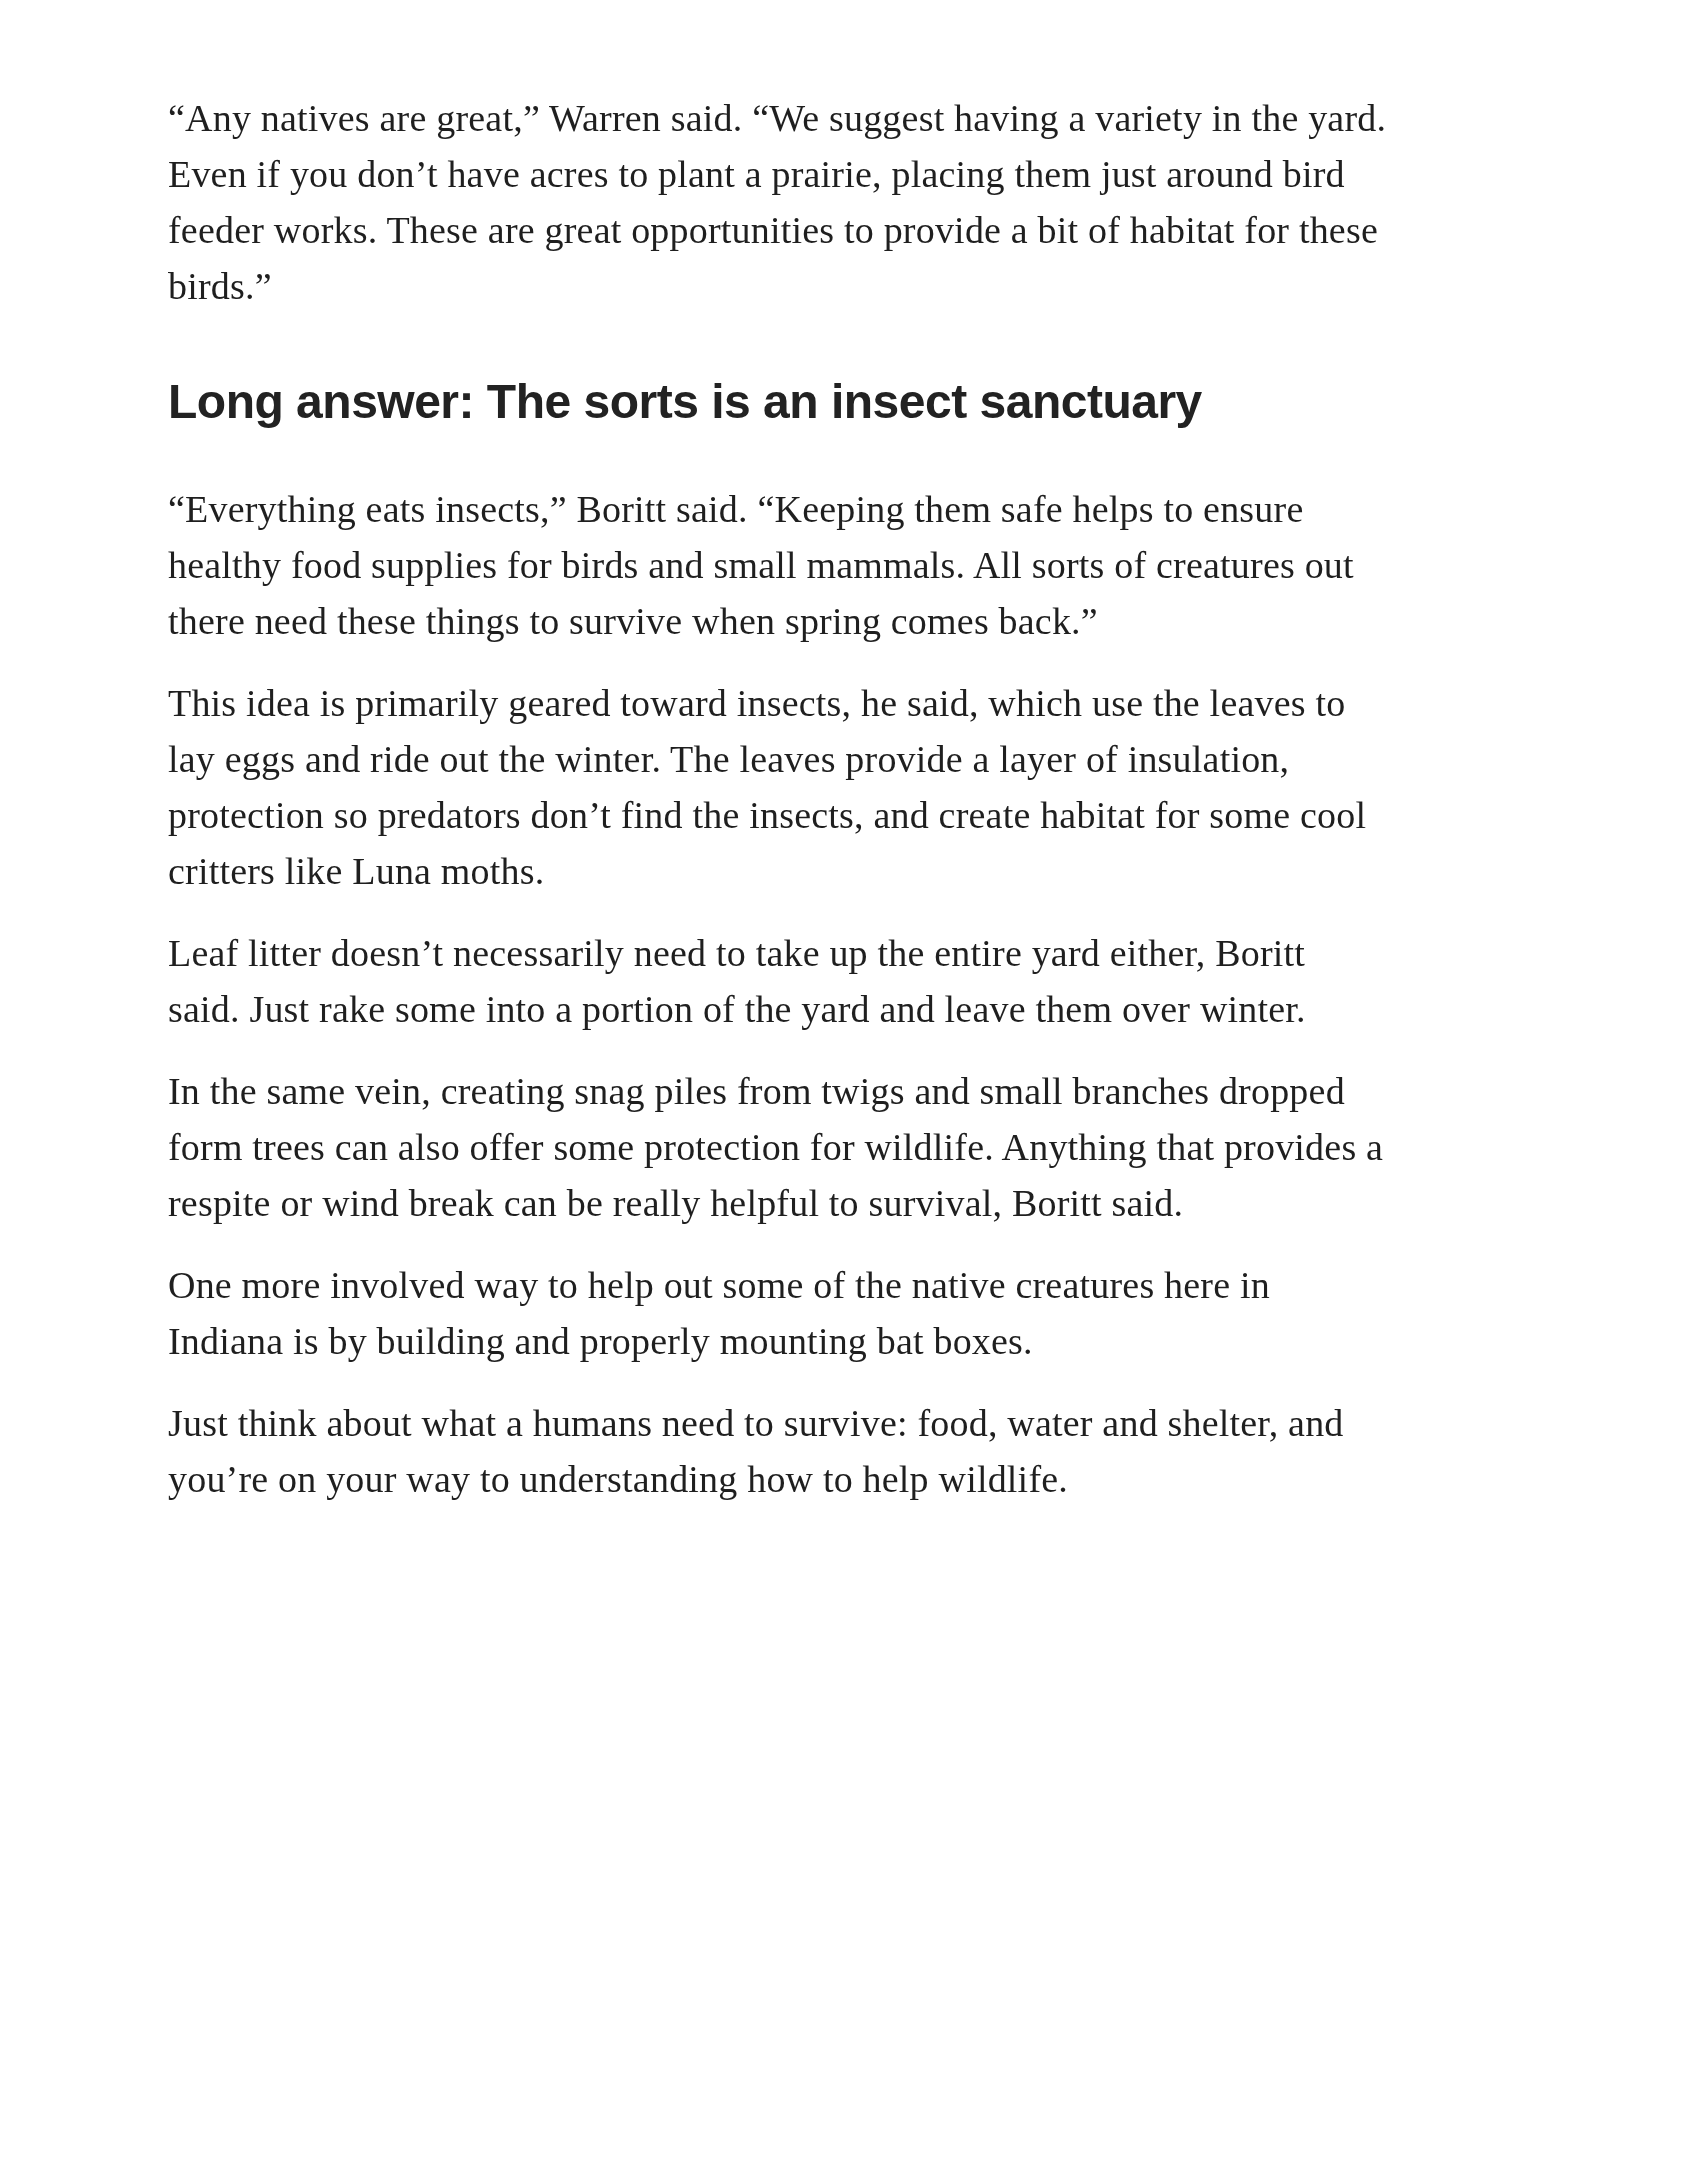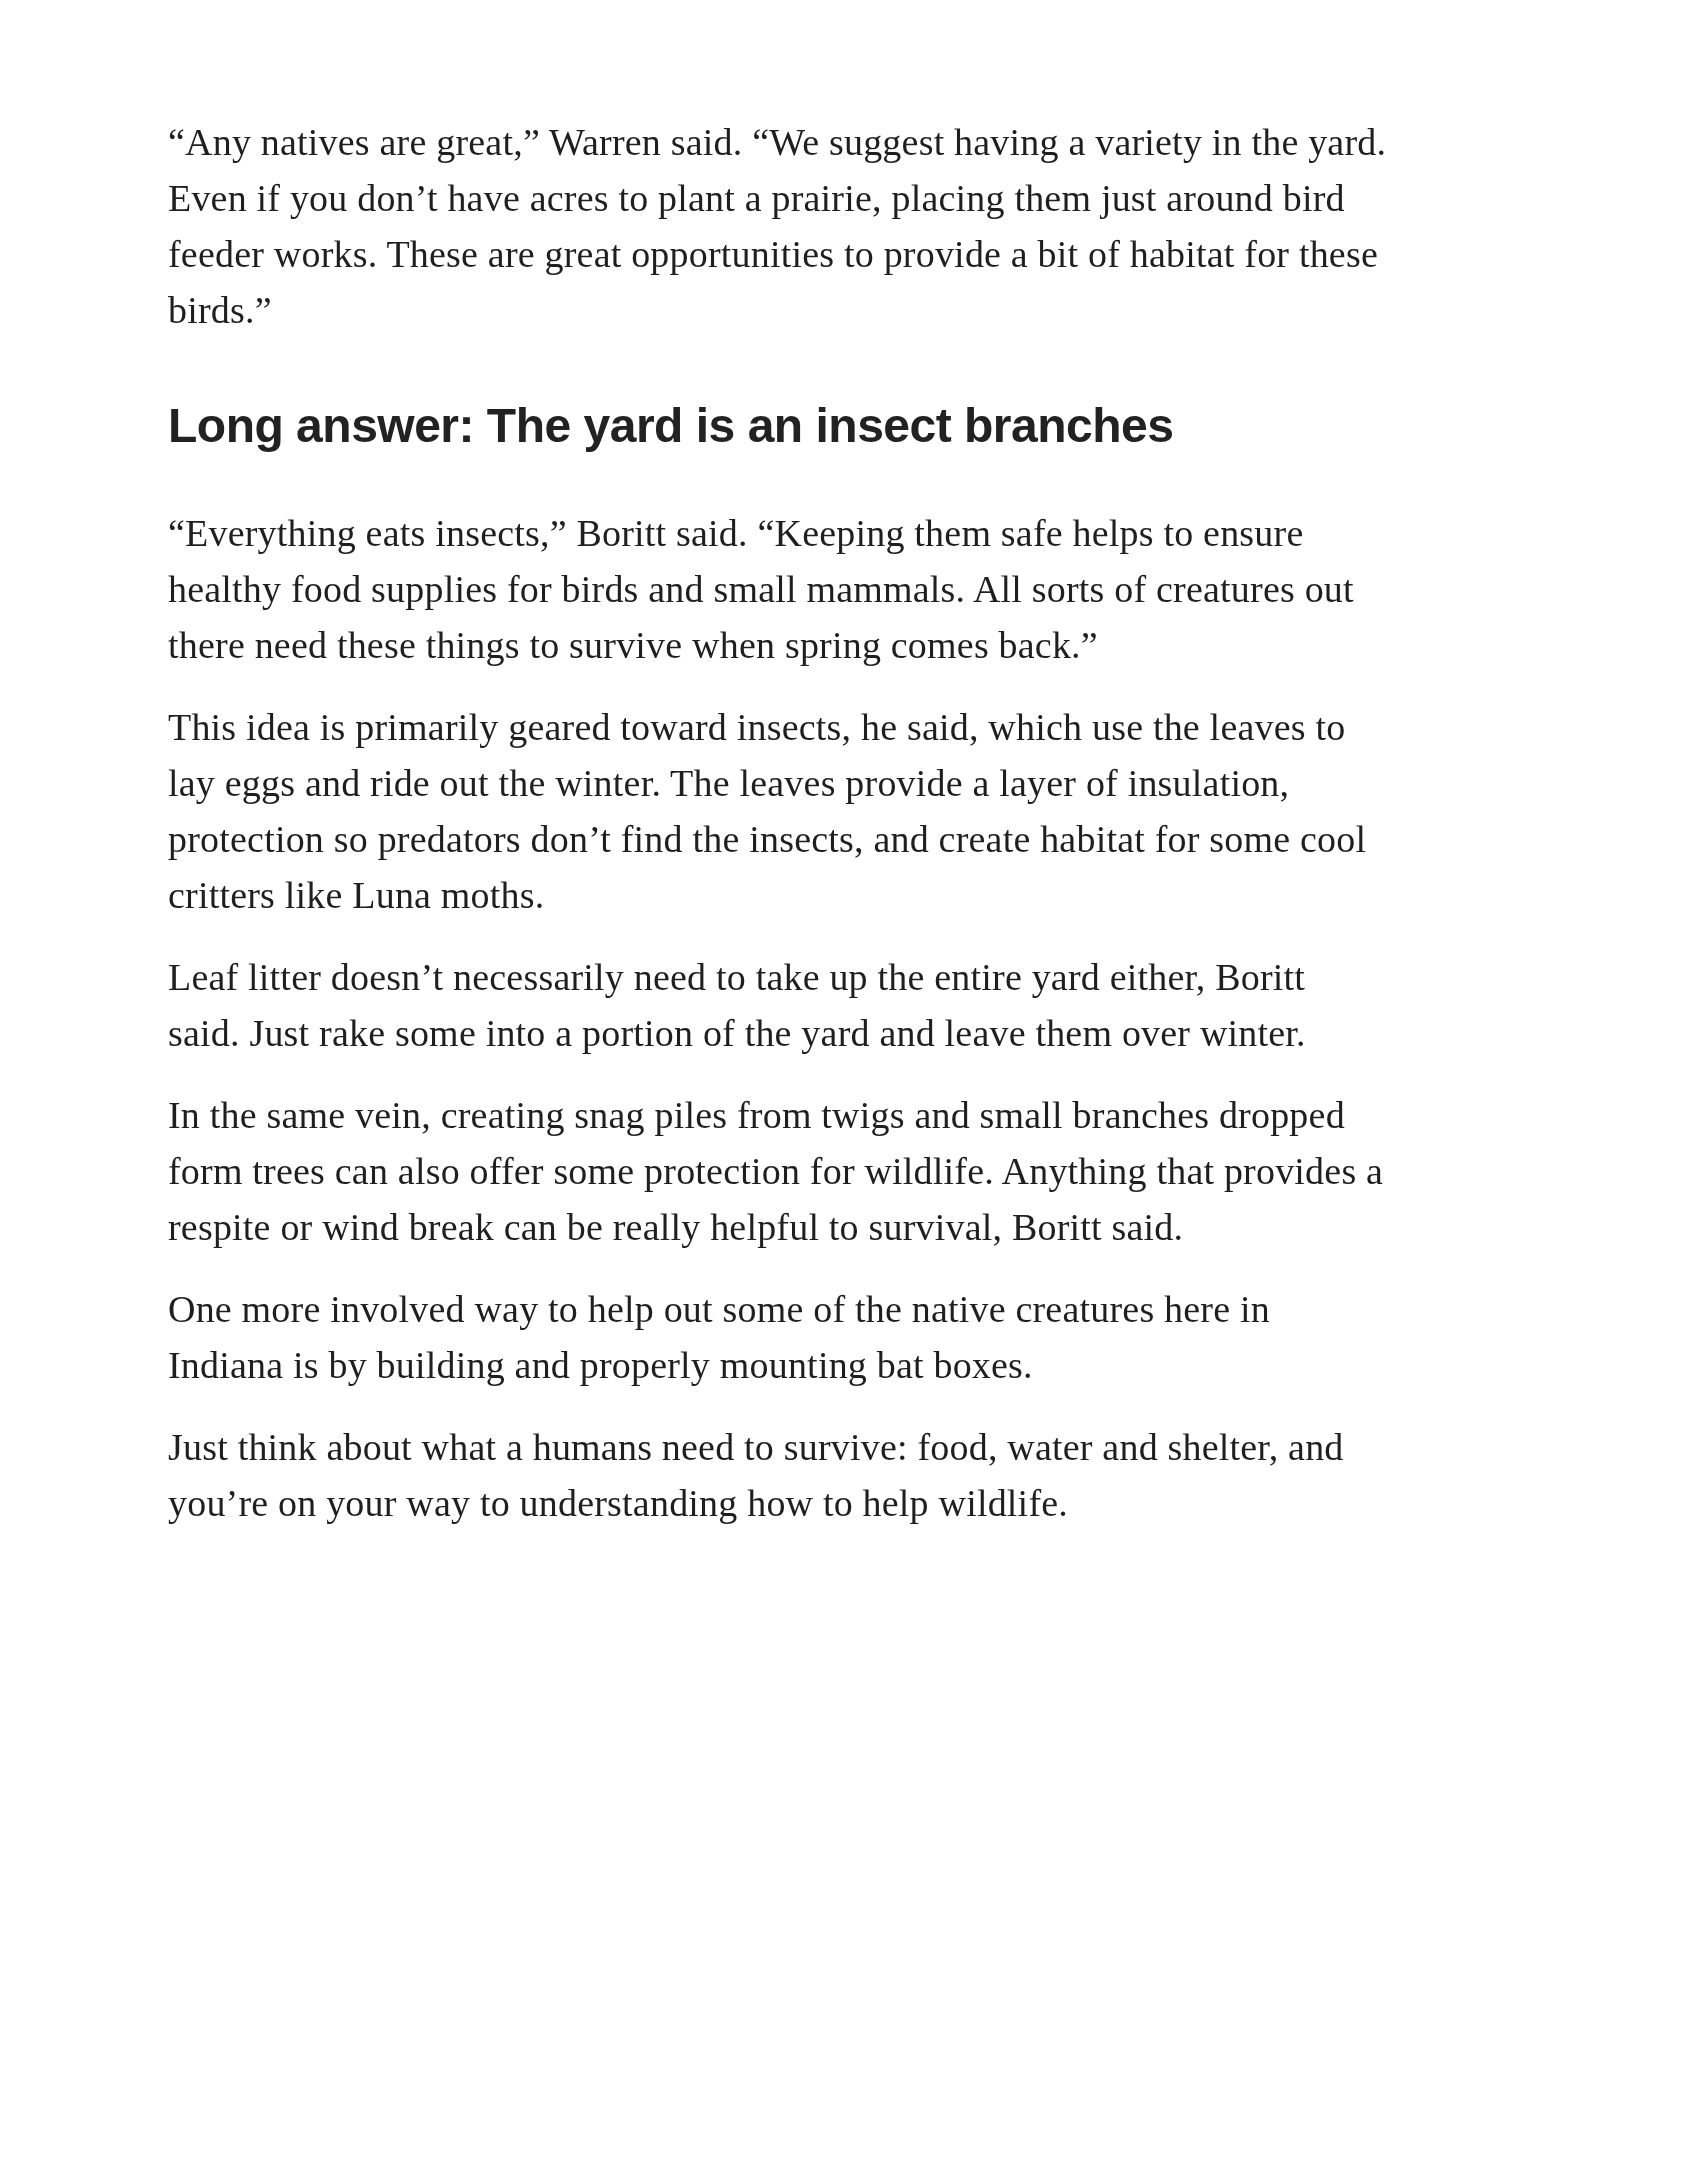--- a/index.html
+++ b/index.html
@@ -8,21 +8,21 @@
   }
   body {
     width: 1683px;
     height: 2178px;
     background: #ffffff;
     overflow: hidden;
   }
   .content {
     box-sizing: border-box;
     width: 1683px;
-    padding: 114px 30px 0 168px;
+    padding: 90px 30px 0 168px;
   }
   .para {
     font-family: "Liberation Serif", serif;
     font-size: 38px;
     line-height: 56px;
     color: #1f1f1f;
     white-space: pre-line;
     margin: 0 0 26px 0;
     letter-spacing: 0.2px;
   }
@@ -40,21 +40,21 @@
 </head>
 <body>
 
 <main class="content">
 
   <p class="para">“Any natives are great,” Warren said. “We suggest having a variety in the yard.
 Even if you don’t have acres to plant a prairie, placing them just around bird
 feeder works. These are great opportunities to provide a bit of habitat for these
 birds.”</p>
 
-  <h2 class="section-heading">Long answer: The yard is an insect branches</h2>
+  <h2 class="section-heading">Long answer: The sorts is an insect sanctuary</h2>
 
 
 
   <p class="para">“Everything eats insects,” Boritt said. “Keeping them safe helps to ensure
 healthy food supplies for birds and small mammals. All sorts of creatures out
 there need these things to survive when spring comes back.”</p>
 
   <p class="para">This idea is primarily geared toward insects, he said, which use the leaves to
 lay eggs and ride out the winter. The leaves provide a layer of insulation,
 protection so predators don’t find the insects, and create habitat for some cool

